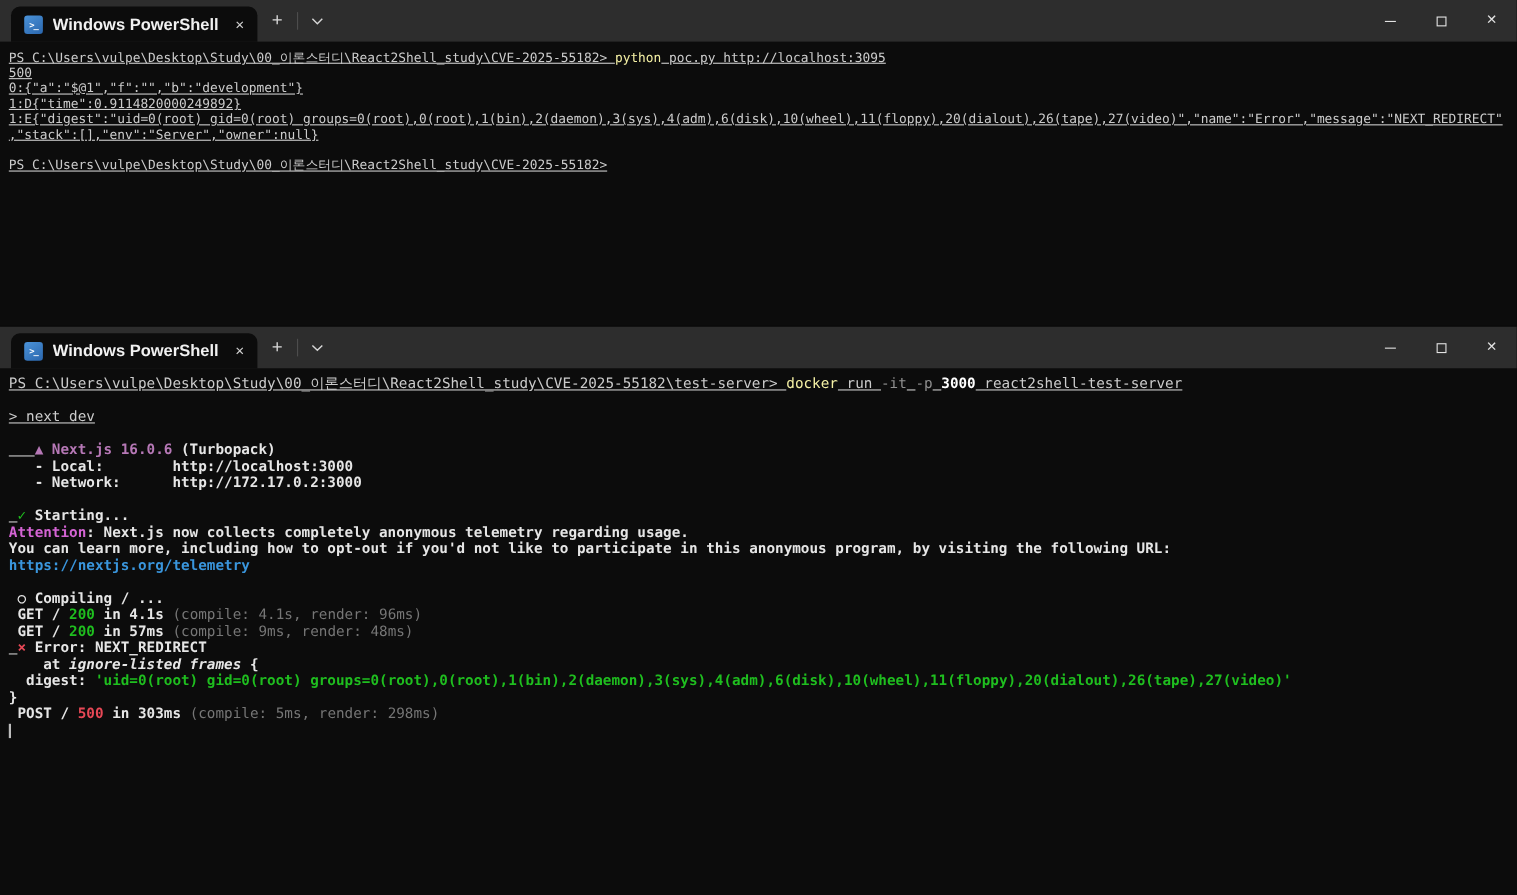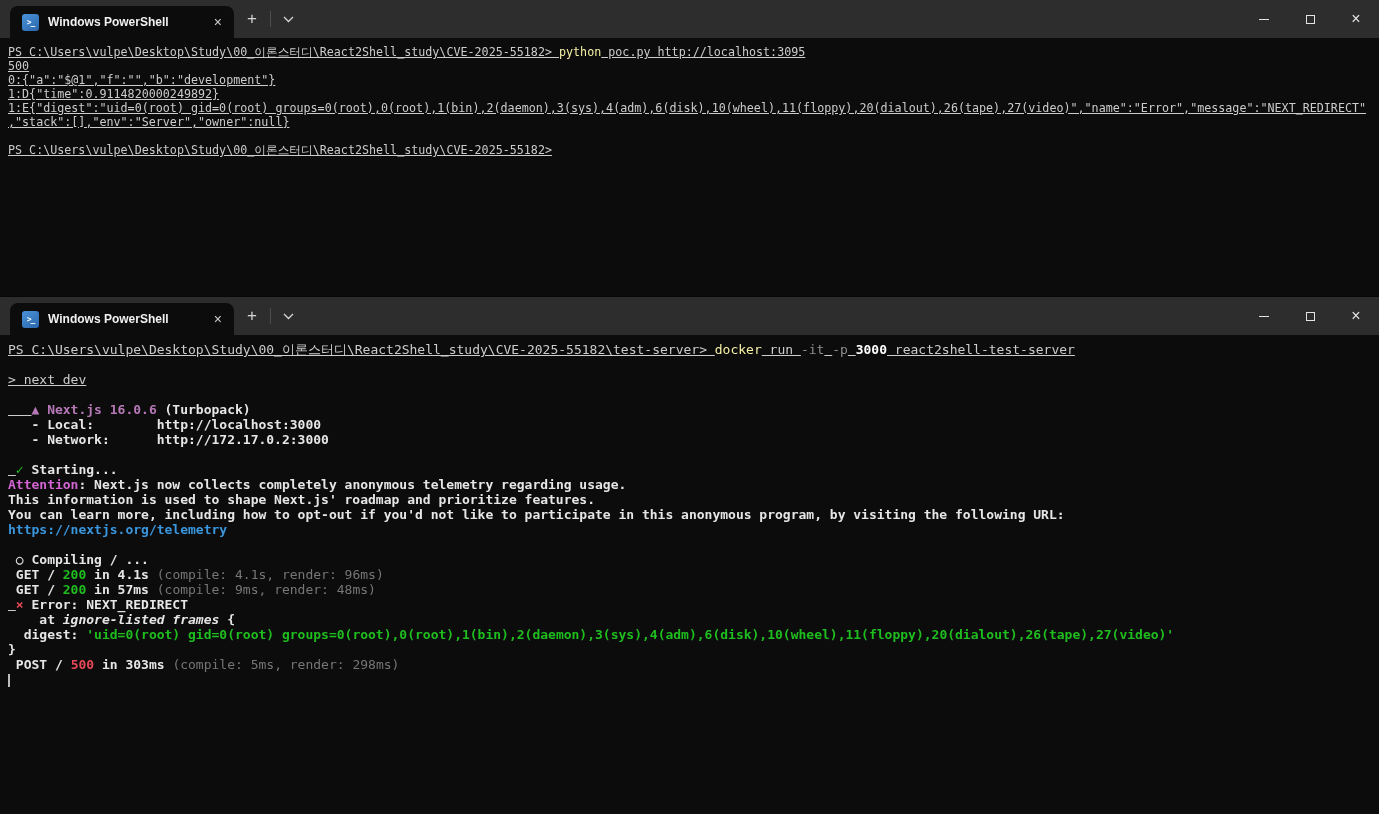--- a/index.html
+++ b/index.html
@@ -22,21 +22,21 @@
     margin:6px 0 0 10px; width:224px; background:var(--terminal-bg,#0c0c0c);
     border-radius:8px 8px 0 0; display:flex; align-items:center;
     padding:0 8px 0 12px; gap:9px; cursor:default;
   }
   .ps-icon {
     width:17px; height:17px; flex:0 0 17px; border-radius:3px;
     background:linear-gradient(145deg,#4b93d9,#2a66ad);
     color:#fff; font-family:"DejaVu Sans Mono",monospace; font-size:8px; font-weight:bold;
     display:flex; align-items:center; justify-content:center; letter-spacing:-1px;
   }
-  .tab-title { flex:1; color:#f1f1f1; font-size:12px; font-weight:600; white-space:nowrap; overflow:hidden; }
+  .tab-title { flex:1; color:#f1f1f1; font-size:15px; font-weight:600; white-space:nowrap; overflow:hidden; }
   .tab-close { color:#cfcfcf; font-size:14px; line-height:14px; padding:2px 4px; border-radius:3px; }
   .tbtn { background:none; border:none; color:#d6d6d6; display:flex; align-items:center; justify-content:center; cursor:default; }
   .new-tab { width:36px; font-size:17px; font-weight:300; }
   .tab-divider { width:1px; height:16px; background:#4d4d4d; align-self:center; }
   .tab-dropdown { width:34px; }
   .drag-space { flex:1; }
   .win-controls { display:flex; height:100%; }
   .win-controls .tbtn { width:46px; height:100%; }
   .glyph-min { width:10px; height:1px; background:#e3e3e3; display:block; }
   .glyph-max { width:9px; height:9px; border:1px solid #e3e3e3; display:block; }
@@ -144,21 +144,20 @@
         <div class="tline"><span class="c-d">PS C:\Users\vulpe\Desktop\Study\00_이론스터디\React2Shell_study\CVE-2025-55182\test-server&gt; </span><span class="c-y">docker</span><span class="c-d"> run </span><span class="c-p">-it</span><span class="c-d"> </span><span class="c-p">-p</span><span class="c-d"> </span><span class="c-w">3000</span><span class="c-d"> react2shell-test-server</span></div>
         <div class="tline">&nbsp;</div>
         <div class="tline"><span class="c-d">&gt; next dev</span></div>
         <div class="tline">&nbsp;</div>
         <div class="tline"><span class="c-d">   </span><span class="c-pu">▲ Next.js 16.0.6</span><span class="c-b"> (Turbopack)</span></div>
         <div class="tline"><span class="c-b">   - Local:        http://localhost:3000</span></div>
         <div class="tline"><span class="c-b">   - Network:      http://172.17.0.2:3000</span></div>
         <div class="tline">&nbsp;</div>
         <div class="tline"><span class="c-d"> </span><span class="c-g">✓</span><span class="c-b"> Starting...</span></div>
         <div class="tline"><span class="c-m">Attention</span><span class="c-b">: Next.js now collects completely anonymous telemetry regarding usage.</span></div>
-        <div class="tline"><span class="c-b">This information is used to shape Next.js' roadmap and prioritize features.</span></div>
         <div class="tline"><span class="c-b">You can learn more, including how to opt-out if you'd not like to participate in this anonymous program, by visiting the following URL:</span></div>
         <div class="tline"><span class="c-bl">https://nextjs.org/telemetry</span></div>
         <div class="tline">&nbsp;</div>
         <div class="tline"><span class="c-b"> ○ Compiling / ...</span></div>
         <div class="tline"><span class="c-b"> GET / </span><span class="c-g">200</span><span class="c-b"> in 4.1s </span><span class="c-dim">(compile: 4.1s, render: 96ms)</span></div>
         <div class="tline"><span class="c-b"> GET / </span><span class="c-g">200</span><span class="c-b"> in 57ms </span><span class="c-dim">(compile: 9ms, render: 48ms)</span></div>
         <div class="tline"><span class="c-d"> </span><span class="c-r">×</span><span class="c-b"> Error: NEXT_REDIRECT</span></div>
         <div class="tline"><span class="c-b">    at </span><span class="c-i">ignore-listed frames</span><span class="c-b"> {</span></div>
         <div class="tline"><span class="c-b">  digest: </span><span class="c-g">'uid=0(root) gid=0(root) groups=0(root),0(root),1(bin),2(daemon),3(sys),4(adm),6(disk),10(wheel),11(floppy),20(dialout),26(tape),27(video)'</span></div>
         <div class="tline"><span class="c-b">}</span></div>

